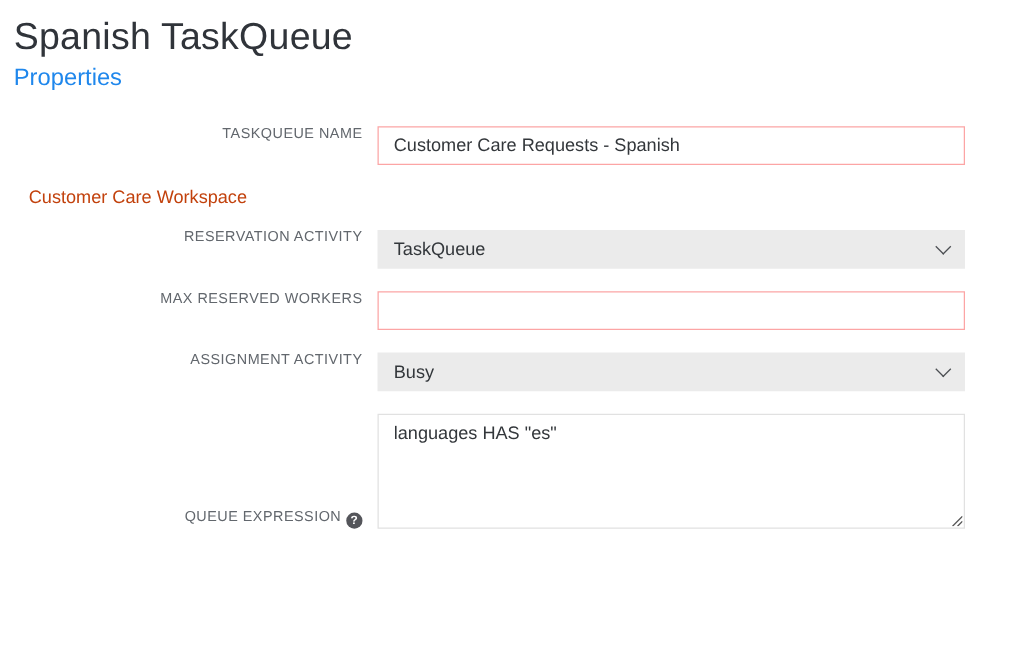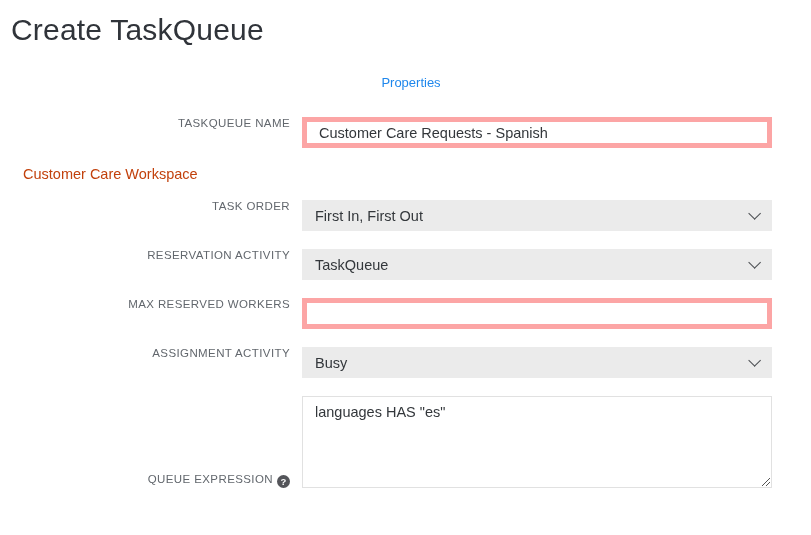--- a/index.html
+++ b/index.html
@@ -14,25 +14,24 @@
     width: 811px;
   }
   .page-title {
     font-size: 30px;
     line-height: 32px;
     font-weight: 300;
     color: #30343a;
     letter-spacing: 0.2px;
   }
   .section-title {
-    margin-top: 29px;
-    font-size: 13px;
+    margin-top: 6px;
+    font-size: 19px;
     font-weight: 400;
     color: #1f87ec;
-    text-align: center;
   }
   .form {
     margin-top: 27px;
   }
   .form-row {
     display: flex;
     margin-bottom: 18px;
   }
   .form-row.align-top {
     align-items: flex-end;
@@ -49,21 +48,21 @@
   }
   .align-top .field-label { padding-top: 7px; }
   .control {
     margin-left: 12px;
     width: 470px;
     flex: 0 0 470px;
   }
   input.text-input {
     width: 470px;
     height: 31px;
-    border: 5px solid #fca5a5;
+    border: 1px solid #fca5a5;
     background: #ffffff;
     font-family: "Liberation Sans", "DejaVu Sans", sans-serif;
     font-size: 14.5px;
     color: #33373b;
     padding: 0 12px;
     outline: none;
     border-radius: 0;
   }
   .static-text {
     font-size: 14.5px;
@@ -124,48 +123,39 @@
     right: 2px; bottom: 2px;
     width: 10px; height: 10px;
     pointer-events: none;
   }
 </style>
 </head>
 <body>
 
 <div class="page">
 
-  <h1 class="page-title">Create TaskQueue</h1>
+  <h1 class="page-title">Spanish TaskQueue</h1>
 
   <div class="section-title">Properties</div>
 
   <div class="form">
 
     <div class="form-row">
       <div class="field-label">TASKQUEUE NAME</div>
       <div class="control">
         <input class="text-input" type="text" value="Customer Care Requests - Spanish" style="">
       </div>
     </div>
 
     <div class="form-row">
       <div class="control">
         <div class="static-text">Customer Care Workspace</div>
       </div>
     </div>
 
-    <div class="form-row">
-      <div class="field-label">TASK ORDER</div>
-      <div class="control">
-        <div class="select-box">
-          <span class="select-value">First In, First Out</span>
-          <span class="chevron"></span>
-        </div>
-      </div>
-    </div>
 
     <div class="form-row">
       <div class="field-label">RESERVATION ACTIVITY</div>
       <div class="control">
         <div class="select-box">
           <span class="select-value">TaskQueue</span>
           <span class="chevron"></span>
         </div>
       </div>
     </div>

